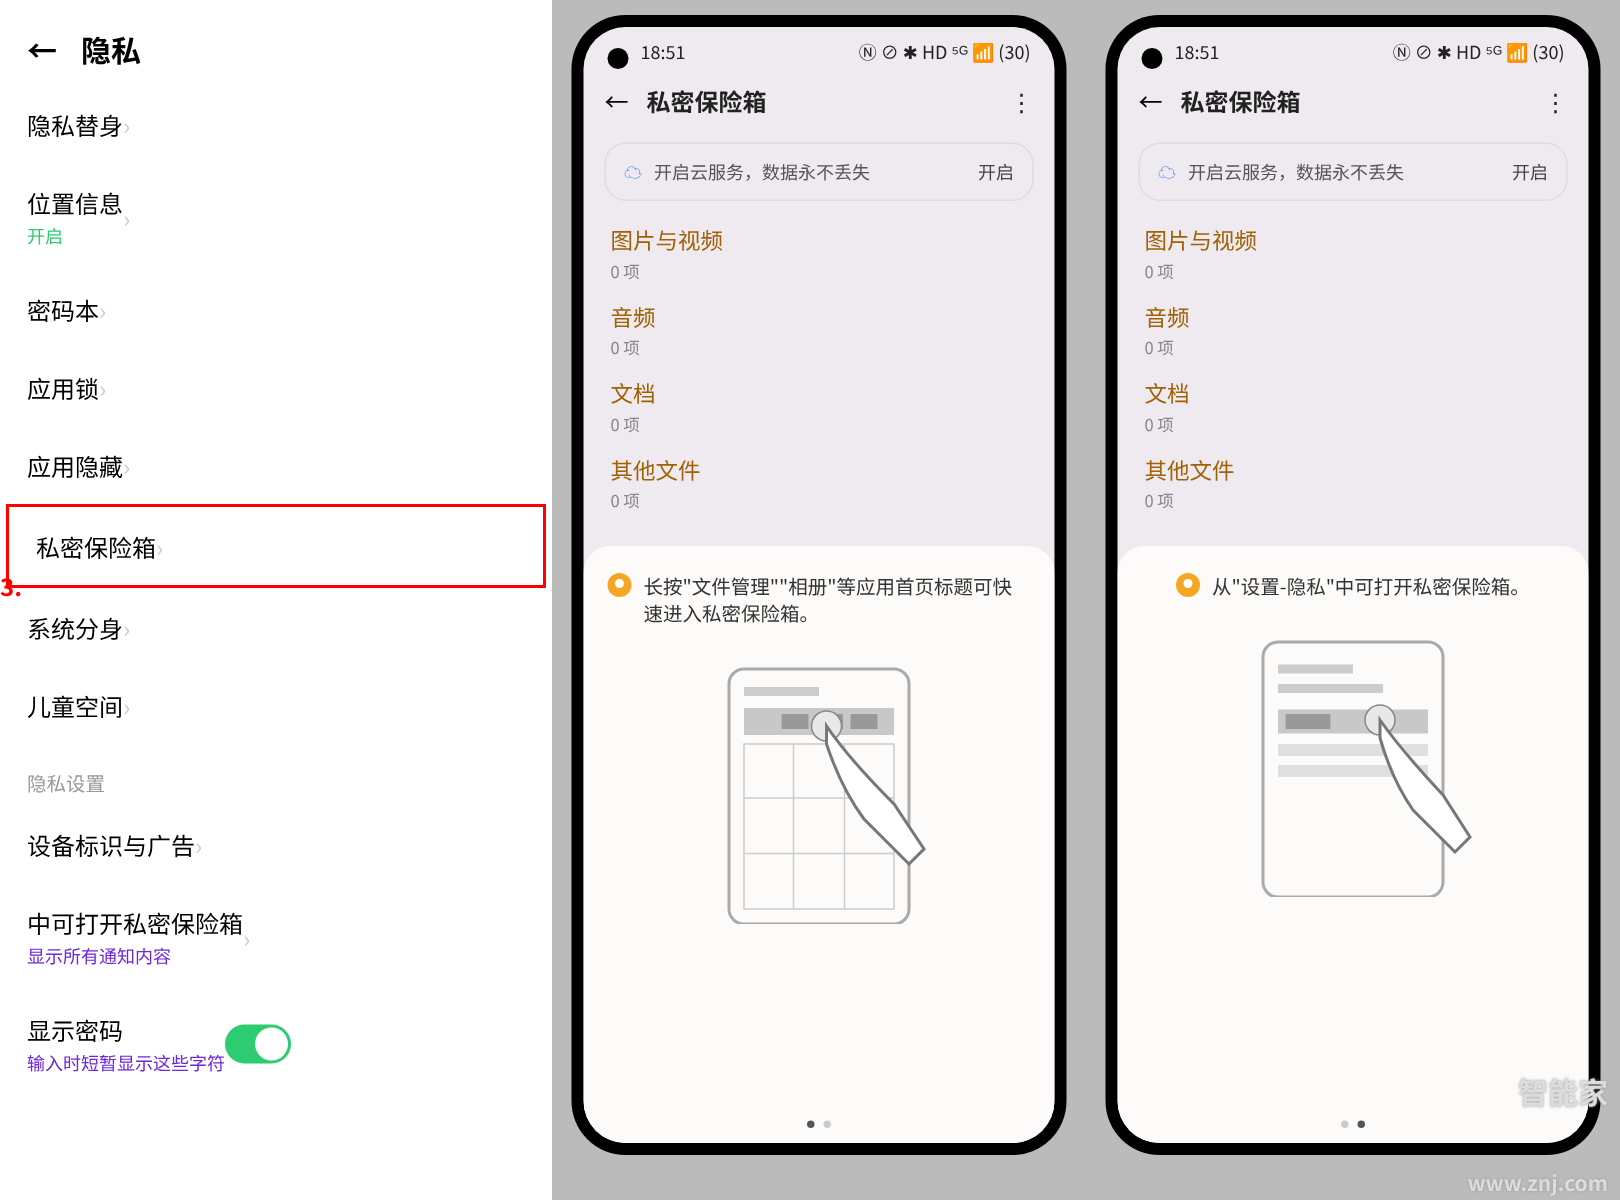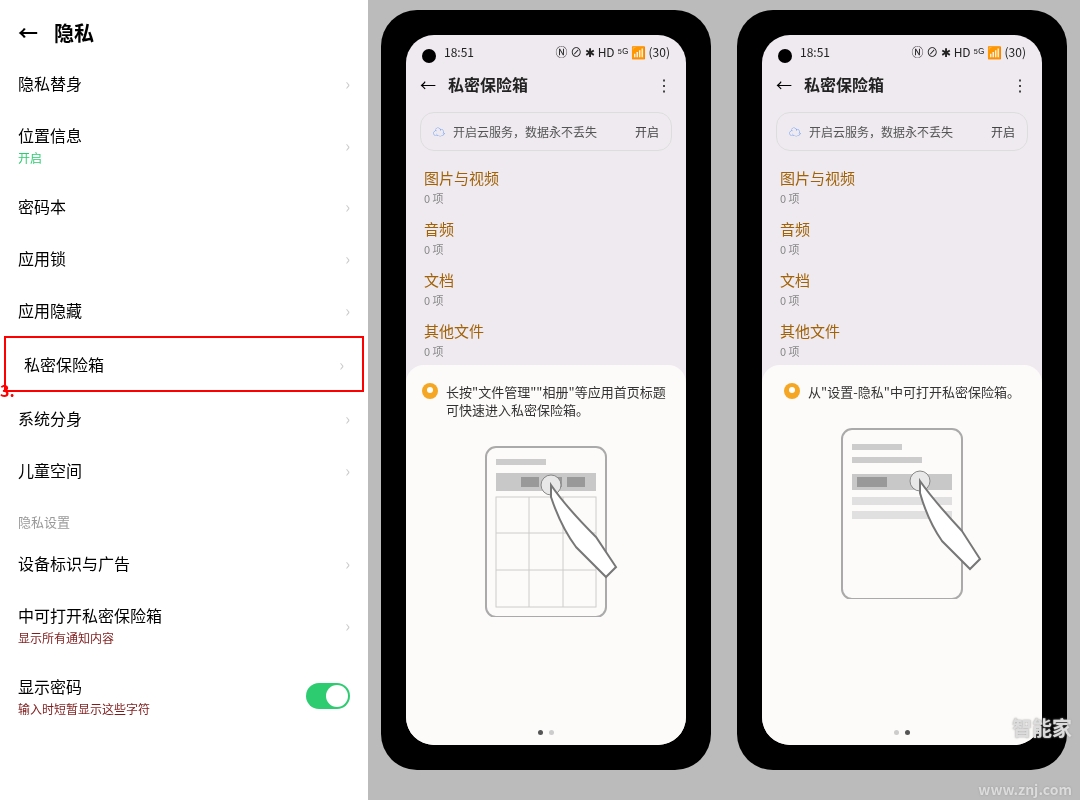--- a/index.html
+++ b/index.html
@@ -4,34 +4,34 @@
 <style>
 body { margin:0; font-family:-apple-system,"Noto Sans CJK SC","PingFang SC",sans-serif; background:#fff; width:1080px; height:800px; overflow:hidden; display:flex; }
 .panel { position:relative; box-sizing:border-box; }
 
 .p1 { width:368px; height:800px; background:#fff; color:#000; }
 .p1 .statusbar { height:24px; display:flex; justify-content:space-between; align-items:center; padding:6px 20px 0; font-size:14px; }
 .p1 .statusicons { display:flex; gap:3px; }
 .p1 .statusicons .ic { width:14px; height:14px; background:#333; border-radius:2px; }
 .p1 .sright { font-size:10px; color:#000; display:flex; align-items:center; gap:2px; }
 .p1 header { display:flex; align-items:center; gap:16px; padding:18px 18px 10px; font-size:20px; font-weight:600; }
-.row { display:flex; align-items:center; justify-content:space-between; padding:14px 18px; }
+.row { display:flex; align-items:center; padding:14px 18px; }
 .row .title { font-size:16px; color:#000; }
-.row .sub { font-size:12px; color:#7f1d1d; margin-top:2px; }
+.row .sub { font-size:12px; color:#6d28d9; margin-top:2px; }
 .row .sub.green { color:#2ecc71; }
 .chev { color:#ccc; font-size:16px; }
 .section { font-size:13px; color:#999; padding:16px 18px 6px; }
 .highlight { border:2px solid #f00; margin:0 4px; }
 .step { position:absolute; color:#f00; font-size:16px; font-weight:bold; }
 .toggle { width:44px; height:26px; border-radius:13px; background:#2ecc71; position:relative; }
 .toggle::after { content:""; position:absolute; right:2px; top:2px; width:22px; height:22px; background:#fff; border-radius:50%; }
 
 .photos { flex:1; background:#bbb; display:flex; }
 .phone { width:50%; height:800px; position:relative; display:flex; flex-direction:column; align-items:center; padding:10px 4px; box-sizing:border-box; }
-.device { width:330px; height:760px; background:#000; border-radius:36px; padding:25px; box-sizing:border-box; position:relative; }
+.device { width:330px; height:760px; background:#000; border-radius:36px; padding:8px; box-sizing:border-box; position:relative; }
 .screen { width:100%; height:100%; border-radius:28px; overflow:hidden; background:#efeaf0; position:relative; display:flex; flex-direction:column; }
 .cam { position:absolute; top:14px; left:16px; width:14px; height:14px; background:#000; border-radius:50%; }
 .ps-status { display:flex; justify-content:space-between; align-items:center; padding:8px 16px 0 38px; font-size:12px; color:#222; }
 .ps-header { display:flex; align-items:center; gap:12px; padding:12px 14px 6px; }
 .ps-header .ttl { font-size:16px; font-weight:600; color:#222; }
 .kebab { margin-left:auto; font-size:16px; color:#222; }
 .cloudcard { margin:10px 14px; border:1px solid #ddd; border-radius:14px; padding:10px 12px; display:flex; align-items:center; font-size:12px; color:#555; }
 .cloudcard .open { margin-left:auto; color:#444; }
 .cloudcard .cic { color:#3b82f6; margin-right:8px; }
 .cat { padding:6px 18px; }

